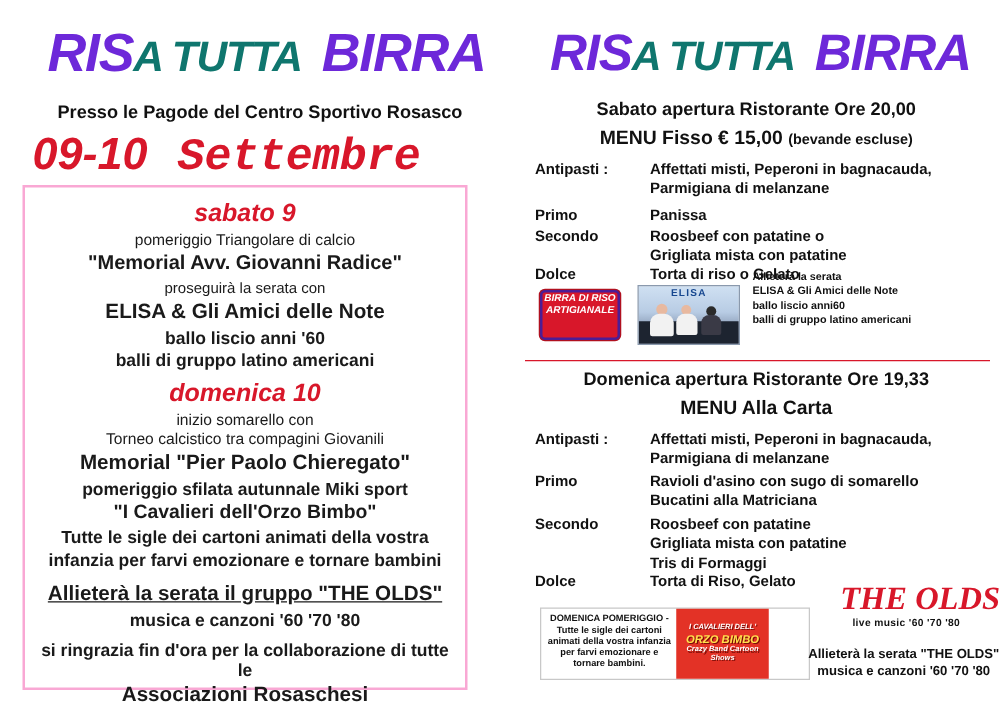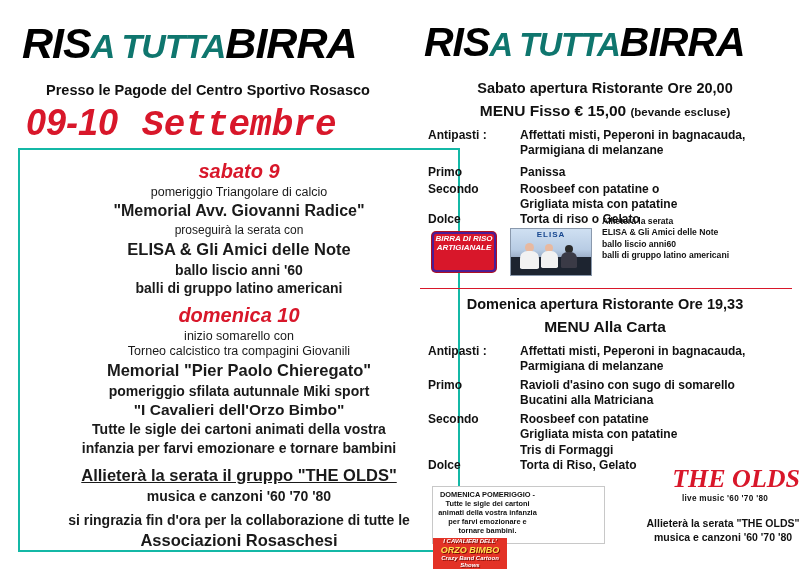--- a/index.html
+++ b/index.html
@@ -15,21 +15,21 @@
   .page { position:relative; width:800px; height:569px; }
 
   
   .big-title {
     font-weight:bold;
     font-style:italic;
     letter-spacing:-1px;
     white-space:nowrap;
     line-height:1;
   }
-  .t-red { color:#000000; }
+  .t-red { color:#6d28d9;margin-left:16px; }
   .t-black { color:#0f766e; }
 
   
   .left {
     position:absolute; left:0; top:0; width:400px; height:569px;
   }
   .left-title {
     position:absolute; left:22px; top:22px;
     font-size:43px;
   }
@@ -38,22 +38,22 @@
     font-size:14.5px; font-weight:bold; color:#111;
   }
   .left-date {
     position:absolute; left:26px; top:102px;
     font-size:36px; font-weight:bold; font-style:italic;
     color:#d8172a; letter-spacing:0px;
   }
   .left-date .sett { color:#d8172a; }
 
   .left-box {
-    position:absolute; left:18px; top:148px; width:442px; height:404px;
-    border:2px solid #14b8a6;
+    position:absolute; left:18px; top:148px; width:356px; height:404px;
+    border:2px solid #f9a8d4;
     padding:6px 8px 0 8px;
     text-align:center;
   }
   .l-day {
     color:#d8172a; font-weight:bold; font-style:italic; font-size:20px;
     margin:4px 0 2px 0;
   }
   .l-sm { font-size:12.5px; margin:1px 0; }
   .l-md { font-size:14px; font-weight:bold; margin:2px 0; }
   .l-lg { font-size:16.5px; font-weight:bold; margin:3px 0; }
@@ -283,21 +283,21 @@
       <div class="lbl">Secondo</div>
       <div class="val" style="white-space:pre-line;">Roosbeef con patatine
 Grigliata mista con patatine
 Tris di Formaggi</div>
     </div>
     <div class="course" style="top:458px;">
       <div class="lbl">Dolce</div>
       <div class="val" style="white-space:pre-line;">Torta di Riso, Gelato</div>
     </div>
 
-    <div class="bimbo-sticker" style="left:22px; top:486px; width:173px; height:58px;flex-direction:column;">
+    <div class="bimbo-sticker" style="left:22px; top:486px; width:216px; height:58px;">
       <div class="bs-left">DOMENICA POMERIGGIO - Tutte le sigle dei cartoni animati della vostra infanzia per farvi emozionare e tornare bambini.</div>
       <div class="bs-right">
         <div class="bs-logo">
           <span class="small">I CAVALIERI DELL'</span>
           <span class="yellow">ORZO BIMBO</span>
           <span class="small">Crazy Band Cartoon Shows</span>
         </div>
       </div>
     </div>
 

